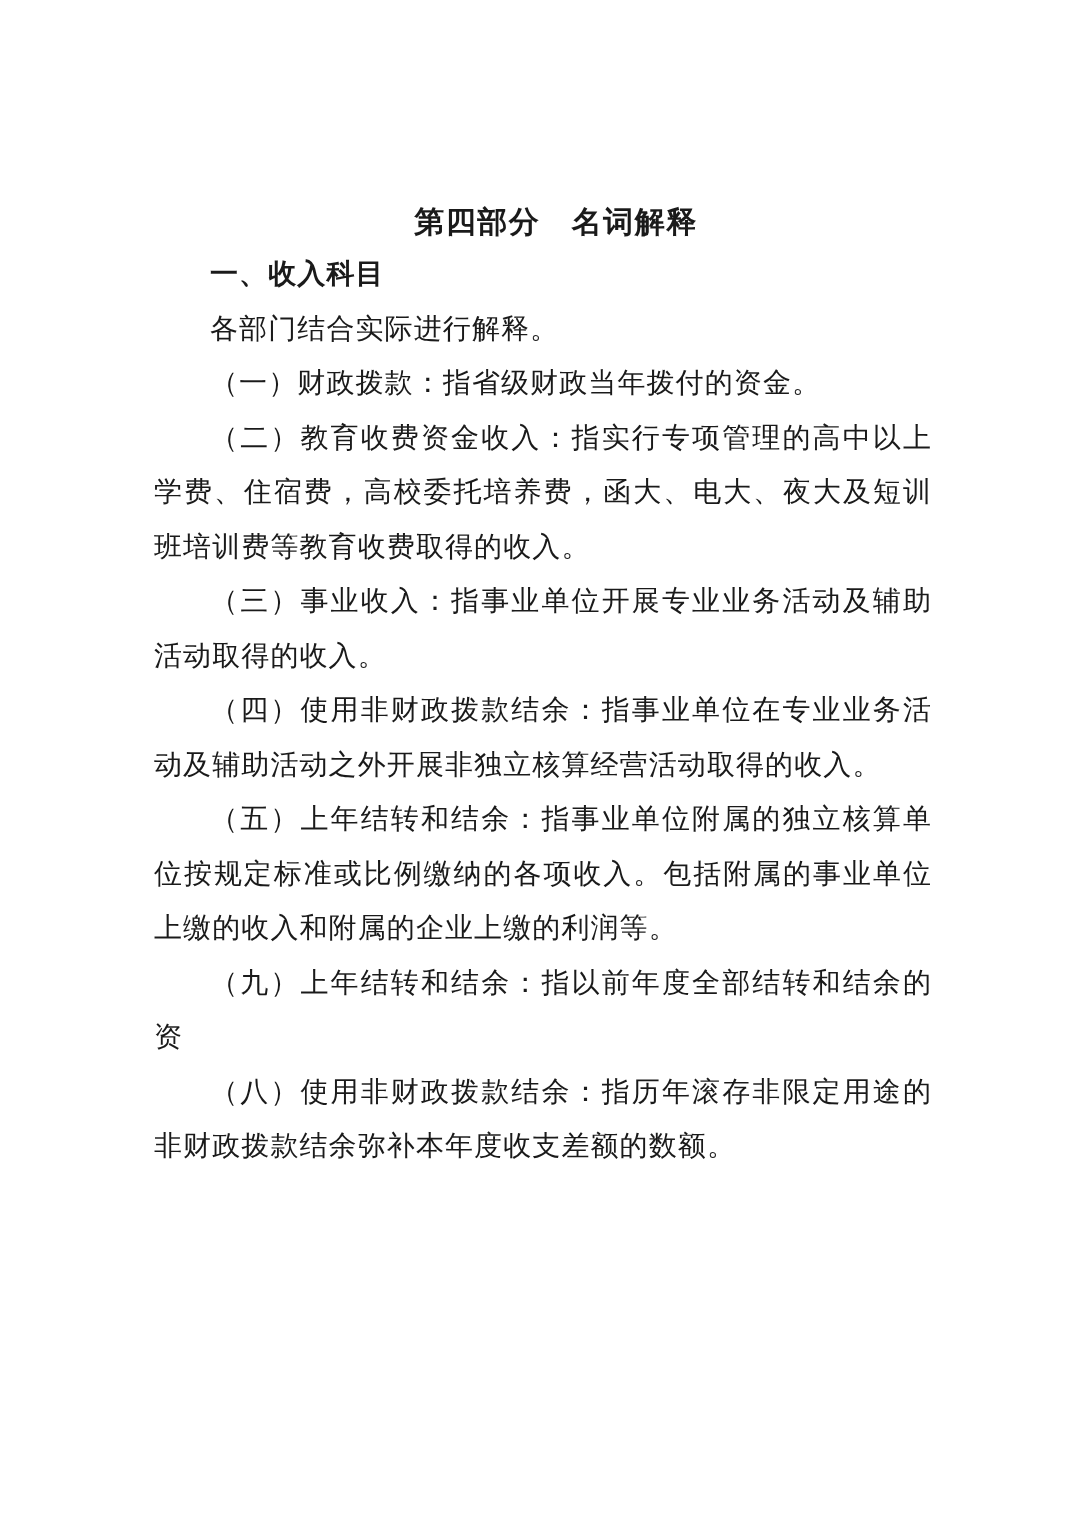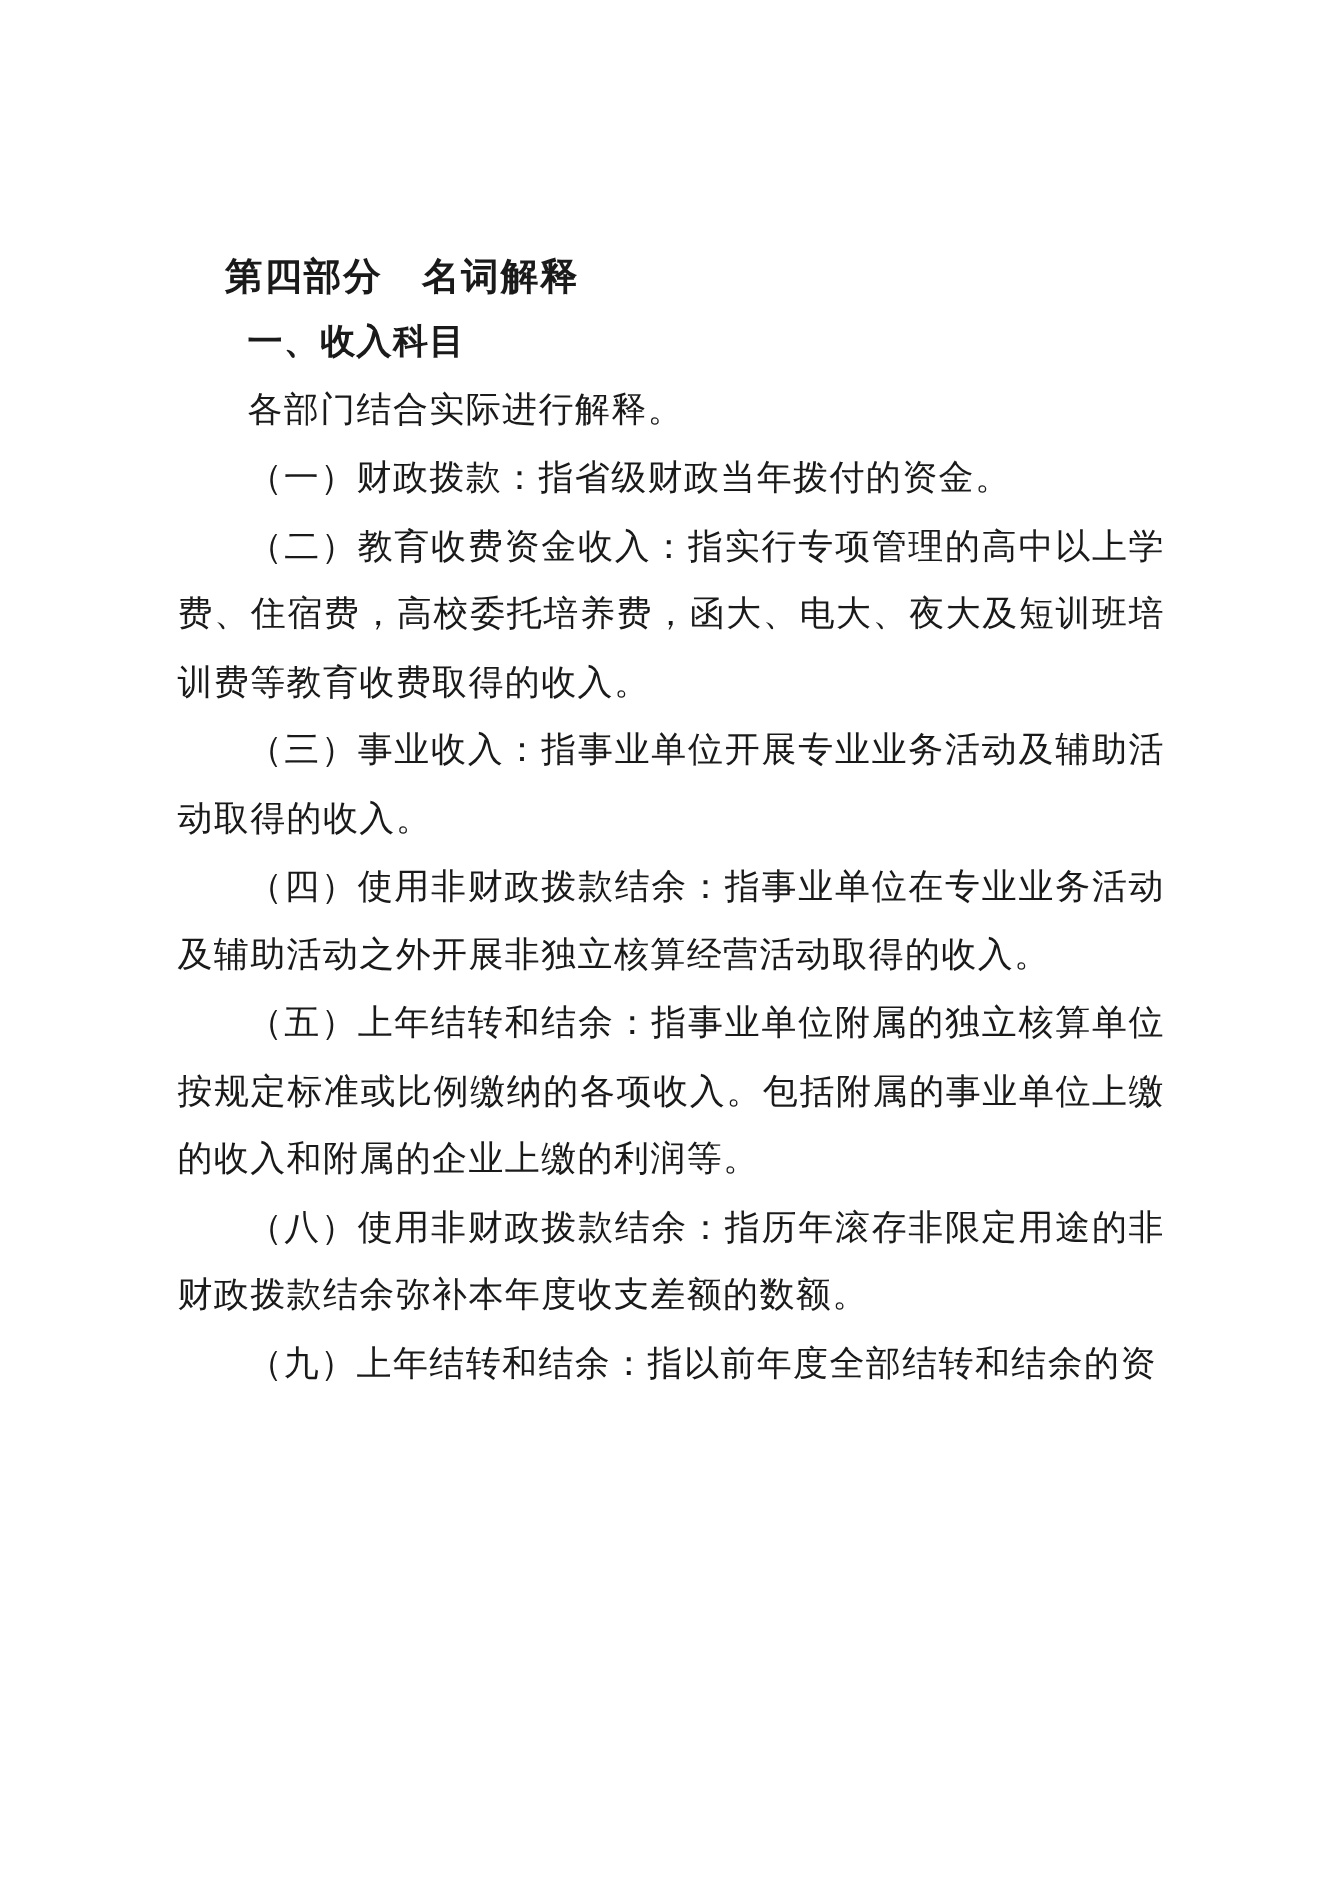--- a/index.html
+++ b/index.html
@@ -16,34 +16,36 @@
     color: #1a1a1a;
     overflow: hidden;
   }
   .content {
     width: 790px;
     margin: 0 auto;
   }
   .doc-title {
     padding-top: 197px;
     padding-left: 38px;
+    text-align: center;
     font-family: "Liberation Sans", "DejaVu Sans", sans-serif;
     font-weight: bold;
     font-size: 30px;
     line-height: 50px;
     letter-spacing: 1.5px;
     white-space: pre;
   }
   .doc-body {
     font-family: "Liberation Serif", "DejaVu Serif", serif;
     font-size: 28px;
     line-height: 54.5px;
     letter-spacing: 1.1px;
     text-align: justify;
     text-justify: inter-character;
+    margin-left: 12px;
   }
   .section-heading {
     margin: 0;
     font-weight: bold;
     text-indent: 2em;
   }
   .para {
     margin: 0;
     text-indent: 2em;
     font-family: Liberation Serif, serif;
@@ -56,17 +58,17 @@
   <div class="content">
     <div class="doc-title">第四部分　名词解释</div>
     <div class="doc-body">
       <p class="section-heading">一、收入科目</p>
       <p class="para">各部门结合实际进行解释。</p>
       <p class="para">（一）财政拨款：指省级财政当年拨付的资金。</p>
       <p class="para">（二）教育收费资金收入：指实行专项管理的高中以上学费、住宿费，高校委托培养费，函大、电大、夜大及短训班培训费等教育收费取得的收入。</p>
       <p class="para">（三）事业收入：指事业单位开展专业业务活动及辅助活动取得的收入。</p>
       <p class="para">（四）使用非财政拨款结余：指事业单位在专业业务活动及辅助活动之外开展非独立核算经营活动取得的收入。</p>
       <p class="para">（五）上年结转和结余：指事业单位附属的独立核算单位按规定标准或比例缴纳的各项收入。包括附属的事业单位上缴的收入和附属的企业上缴的利润等。</p>
+      <p class="para">（九）上年结转和结余：指以前年度全部结转和结余的资</p>
       <p class="para">（八）使用非财政拨款结余：指历年滚存非限定用途的非财政拨款结余弥补本年度收支差额的数额。</p>
-      <p class="para">（九）上年结转和结余：指以前年度全部结转和结余的资</p>
     </div>
   </div>
 </div>
 
 </body></html>

